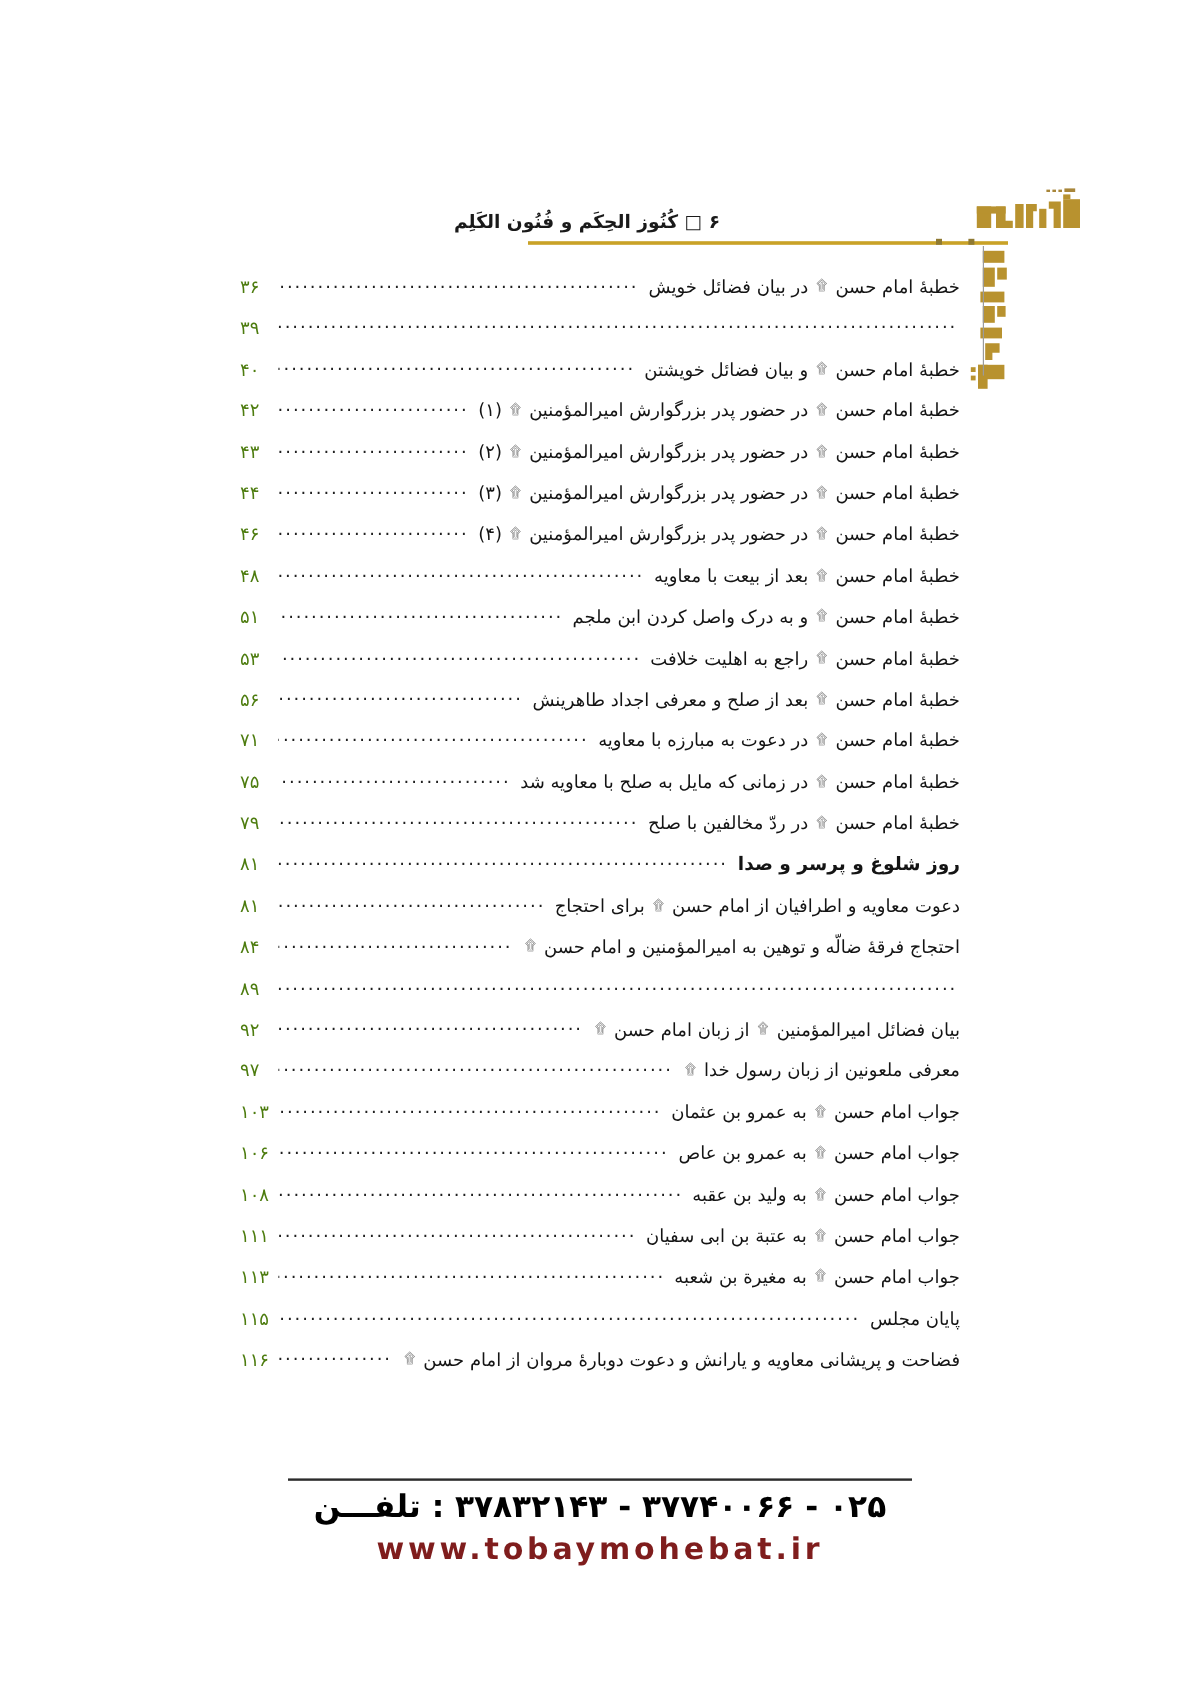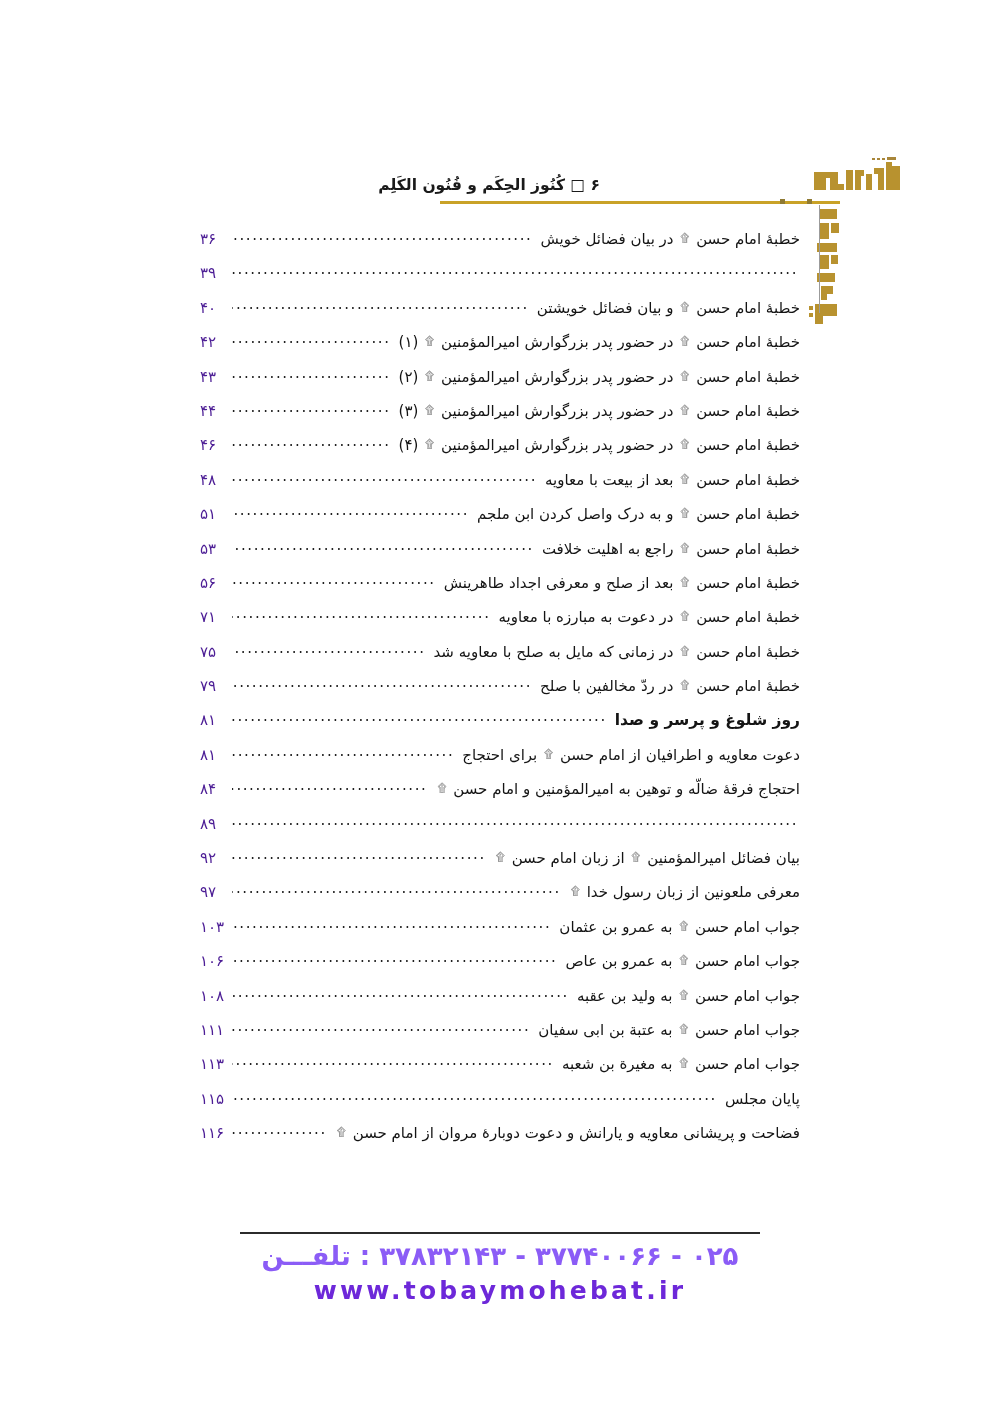--- a/index.html
+++ b/index.html
@@ -138,21 +138,21 @@
     color: #202020;
     line-height: 1;
     position: absolute;
     right: 0;
     bottom: 1px;
     white-space: nowrap;
   }
   .toc-page {
     flex: 0 0 auto;
     font-size: 15px;
-    color: #4c1d95;
+    color: #4d7c0f;
     min-width: 30px;
     text-align: left;
     direction: rtl;
   }
   
   .hon {
     display: inline-block;
     font-size: 12px;
     color: #3a3a3a;
     transform: translateY(-2px);
@@ -171,29 +171,29 @@
   }
   .footer-rule {
     width: 520px;
     height: 1.6px;
     background: #2b2b2b;
     margin: 0 auto 6px auto;
   }
   .footer-phone {
     font-size: 26px;
     font-weight: bold;
-    color: #8b5cf6;
+    color: #000000;
     letter-spacing: 1.5px;
     direction: rtl;
     line-height: 1.25;
   }
   .footer-site {
     font-size: 25px;
     font-weight: bold;
-    color: #6d28d9;
+    color: #7f1d1d;
     letter-spacing: 3.2px;
     direction: ltr;
     margin-top: 4px;
     font-family: "DejaVu Sans", "Liberation Sans", sans-serif;
   }
 </style>
 </head>
 <body>
 
 <div class="page">

